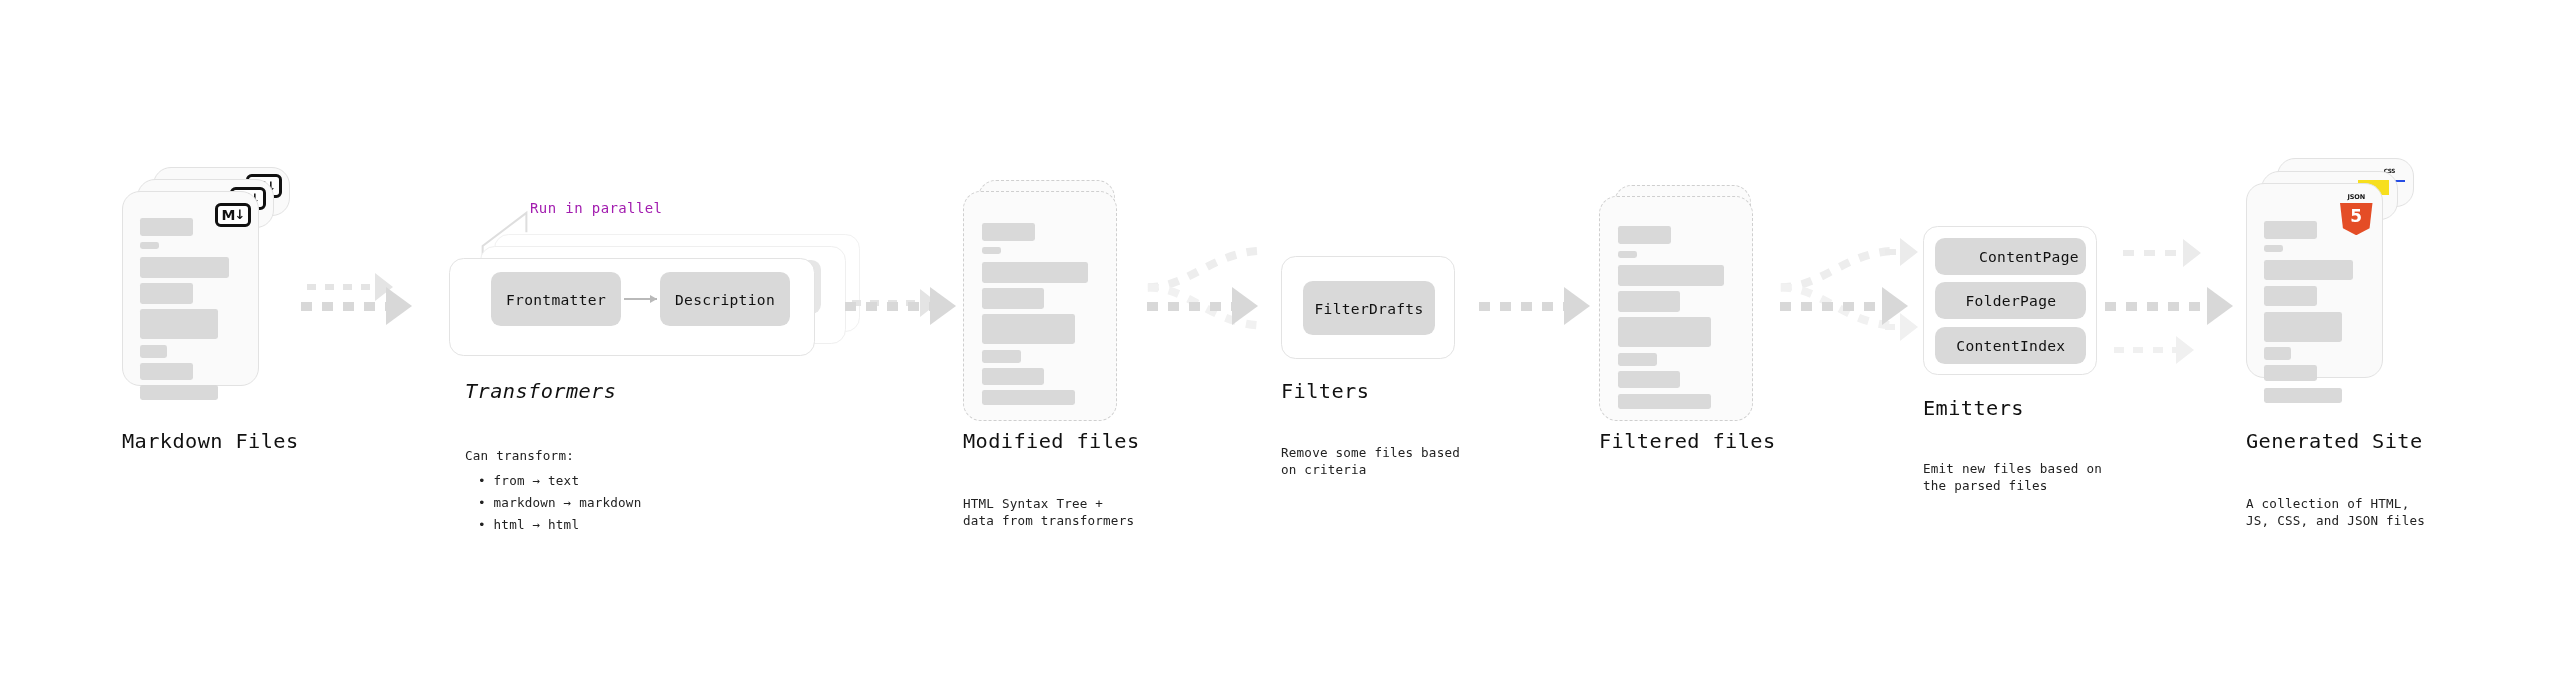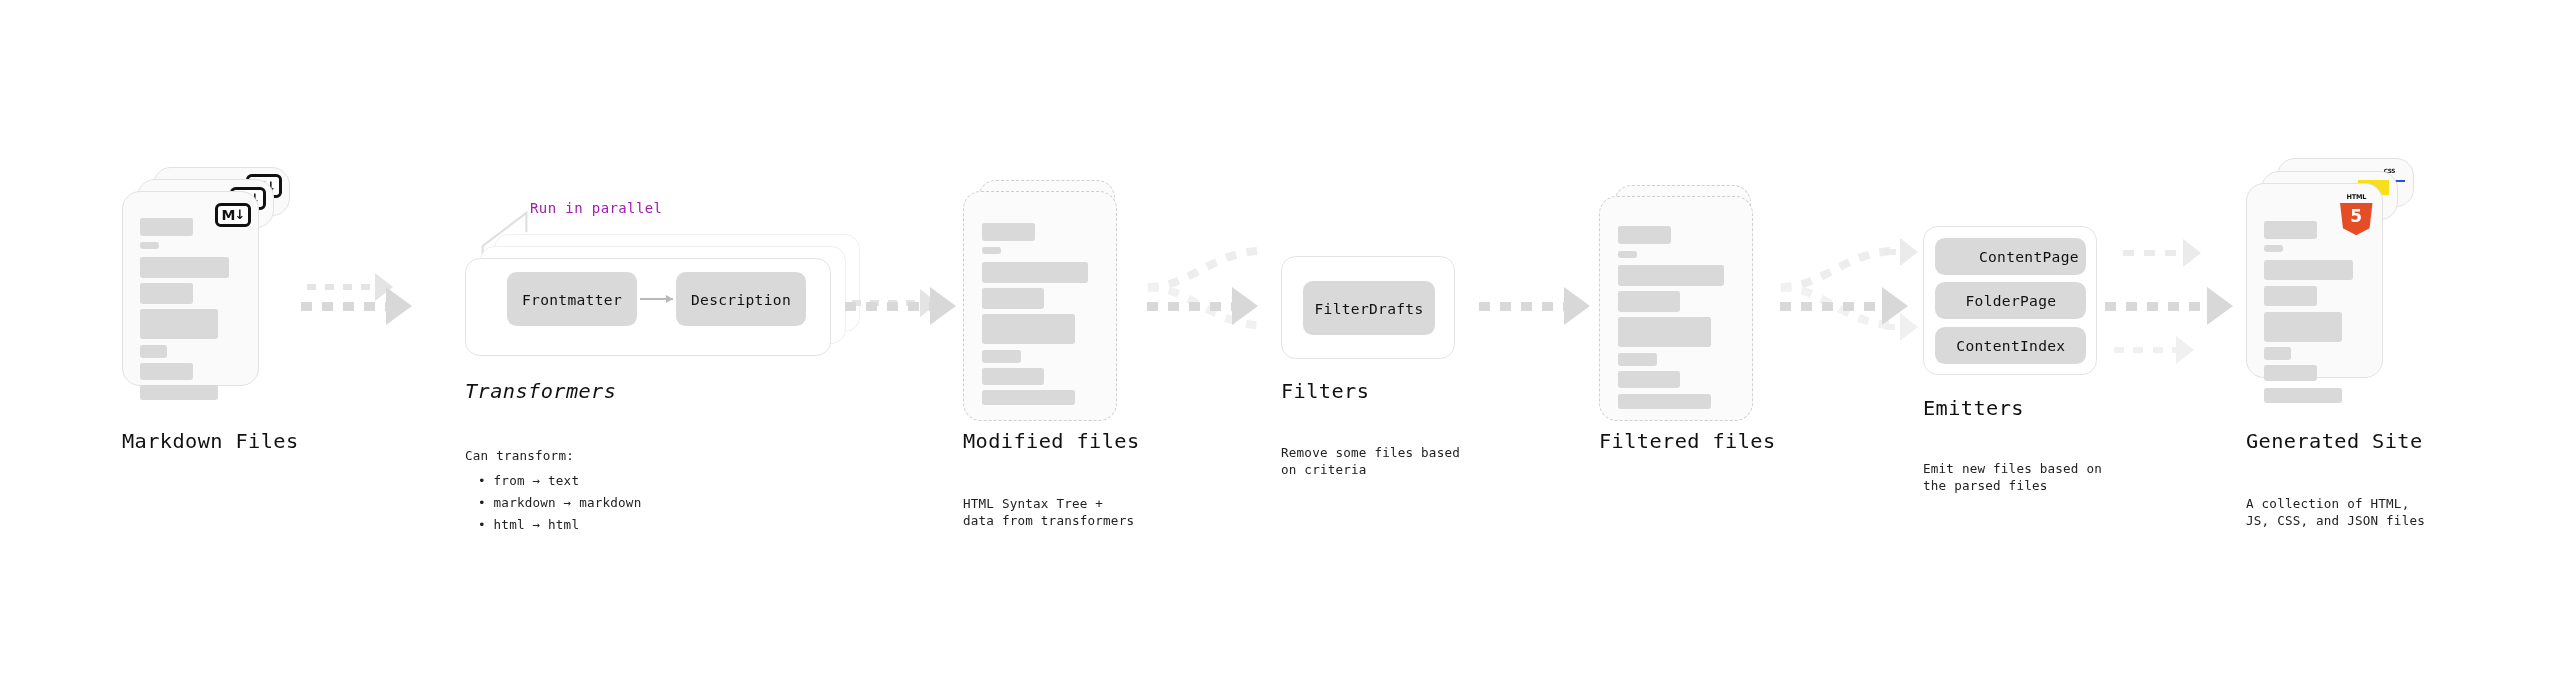--- a/index.html
+++ b/index.html
@@ -168,21 +168,21 @@
   <div class="panel" style="left:494px;top:234px;width:366px;height:98px;border-color:#f1f1f1;">
     <div class="chip faded2" style="left:41px;top:13px;width:130px;height:54px;"></div>
     <div class="chip faded2" style="left:210px;top:13px;width:130px;height:54px;"></div>
     <div class="thinarrow l3" style="left:174px;top:39px;width:32.5px;"></div>
   </div>
   <div class="panel" style="left:480px;top:246px;width:366px;height:98px;border-color:#efefef;">
     <div class="chip faded1" style="left:41px;top:13px;width:130px;height:54px;"></div>
     <div class="chip faded1" style="left:210px;top:13px;width:130px;height:54px;"></div>
     <div class="thinarrow l2" style="left:174px;top:39px;width:32.5px;"></div>
   </div>
-  <div class="panel" style="left:465px;top:258px;width:366px;height:98px;">
+  <div class="panel" style="left:449px;top:258px;width:366px;height:98px;">
     <div class="chip" style="left:41px;top:13px;width:130px;height:54px;">Frontmatter</div>
     <div class="chip" style="left:210px;top:13px;width:130px;height:54px;">Description</div>
     <div class="thinarrow" style="left:174px;top:39px;width:32.5px;"></div>
   </div>
 
   <div class="caption" style="left:465px;top:379px;font-style:italic;">Transformers</div>
   <div class="subcaption" style="left:465px;top:423px;">Can transform:</div>
   <div class="subcaption" style="left:478px;top:448px;">• from → text</div>
   <div class="subcaption" style="left:478px;top:470px;">• markdown → markdown</div>
   <div class="subcaption" style="left:478px;top:492px;">• html → html</div>
@@ -297,21 +297,21 @@
       <div class="skel" style="left:17px;top:37px;width:53px;height:18px;"></div>
       <div class="skel" style="left:17px;top:61px;width:18.7px;height:6.5px;"></div>
       <div class="skel" style="left:17px;top:76px;width:89px;height:20.3px;"></div>
       <div class="skel" style="left:17px;top:102px;width:53px;height:20.3px;"></div>
       <div class="skel" style="left:17px;top:128px;width:78px;height:30px;"></div>
       <div class="skel" style="left:17px;top:163px;width:27px;height:13px;"></div>
       <div class="skel" style="left:17px;top:181px;width:53px;height:16.3px;"></div>
       <div class="skel" style="left:17px;top:204px;width:78px;height:14.6px;"></div>
     </div>
     <div class="h5" style="left:94px;top:35px;">
-      <div class="lbl">HTML</div>
+      <div class="lbl">JSON</div>
       <div class="shield"></div>
     </div>
   </div>
   <div class="caption" style="left:2246px;top:429px;">Generated Site</div>
   <div class="subcaption" style="left:2246px;top:471px;">A collection of HTML,
 JS, CSS, and JSON files</div>
 
 </div>
 
 

